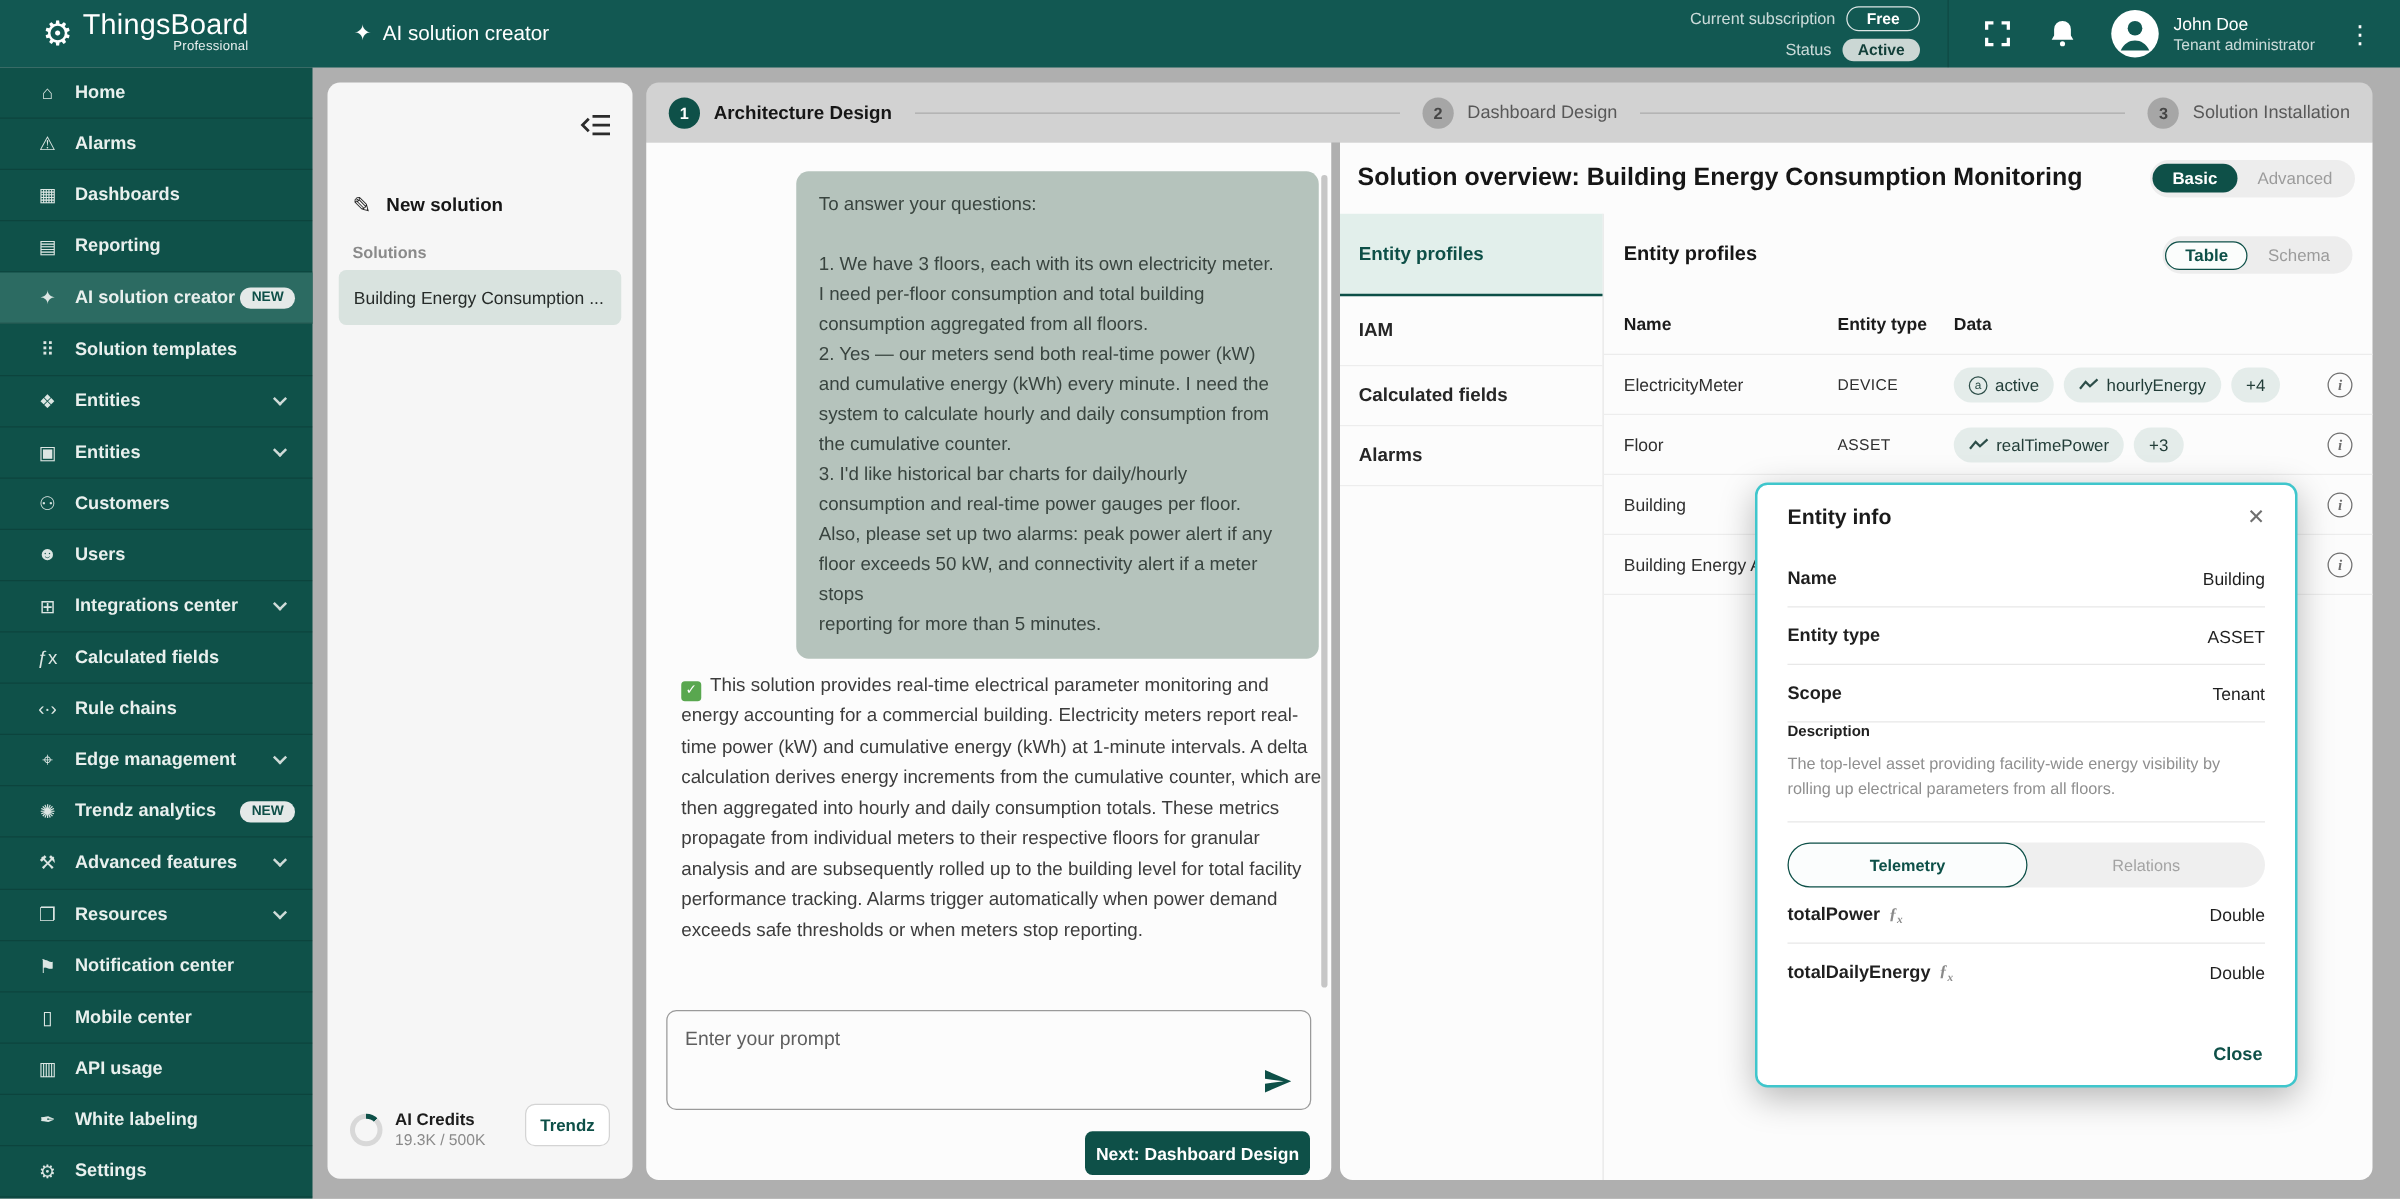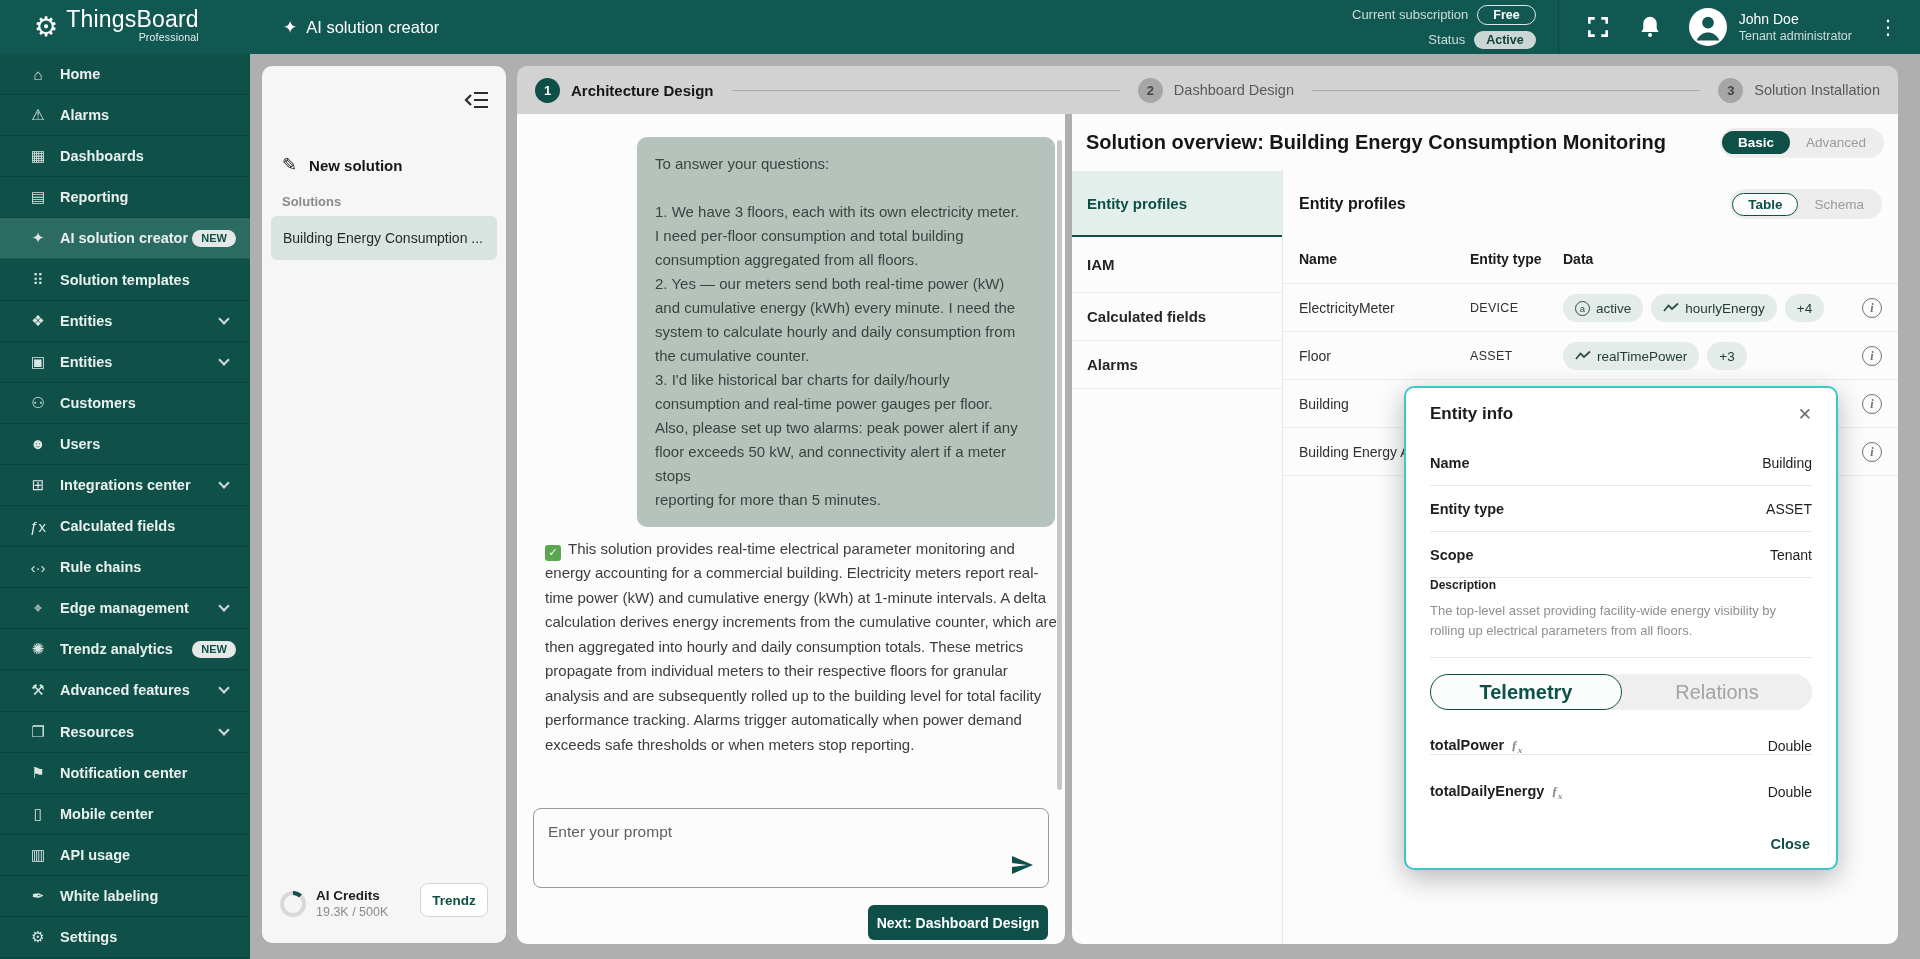--- a/index.html
+++ b/index.html
@@ -109,23 +109,23 @@
   .popup-title-row { height:52px; display:flex; align-items:center; }
   .popup-title { font-size:17px; font-weight:bold; color:#1b1b1b; }
   .popup-close { margin-left:auto; font-size:17px; color:#6f6f6f; cursor:pointer; }
   .popup-field { height:46px; display:flex; align-items:center; border-bottom:1px solid #E8E8E8; }
   .popup-field:nth-of-type(4) { border-bottom:none; }
   .pf-label { font-size:14.5px; font-weight:bold; color:#1f1f1f; }
   .pf-value { margin-left:auto; font-size:14px; color:#1f1f1f; }
   .popup-desc-label { margin-top:0; font-size:12px; font-weight:bold; color:#1f1f1f; }
   .popup-desc { margin-top:9px; font-size:13px; line-height:1.55; color:#8f8f8f; padding-bottom:16px; border-bottom:1px solid #E8E8E8; }
   .popup-toggle { margin-top:16px; background:#EFEFEF; border-radius:18px; height:36px; display:flex; }
-  .popup-toggle .opt { flex:1; display:flex; align-items:center; justify-content:center; font-size:20px; color:#a3a3a3; border-radius:18px; cursor:pointer; }
+  .popup-toggle .opt { flex:1; display:flex; align-items:center; justify-content:center; font-size:13px; color:#a3a3a3; border-radius:18px; cursor:pointer; }
   .popup-toggle .opt.sel { background:#FBFDFD; border:1.5px solid #0D5048; color:#0D5048; font-weight:bold; }
-  .tele-row { height:45px; display:flex; align-items:flex-end; border-bottom:1px solid #E8E8E8; }
+  .tele-row { height:45px; display:flex; align-items:center; border-bottom:1px solid #E8E8E8; }
   .tele-row:last-of-type { border-bottom:none; }
   .tele-name { font-size:14.5px; font-weight:bold; color:#1f1f1f; display:flex; align-items:center; gap:7px; }
   .fx { font-size:13px; color:#8a8a8a; font-style:italic; font-family:"Liberation Serif","DejaVu Serif",serif; }
   .fx sub { font-size:9px; }
   .tele-type { margin-left:auto; font-size:14px; color:#1f1f1f; }
   .popup-close-btn { position:absolute; right:26px; bottom:16px; color:#0E5048; font-weight:bold; font-size:14.5px; cursor:pointer; }
 </style>
 </head>
 <body>
 

